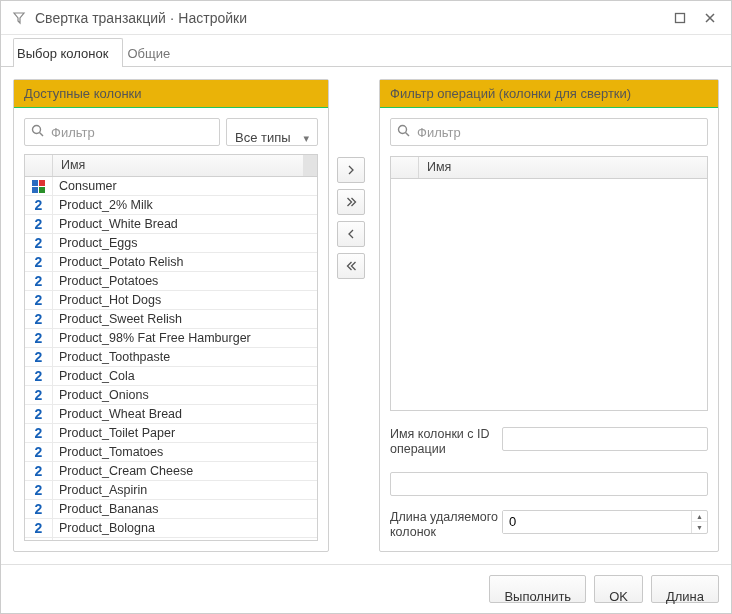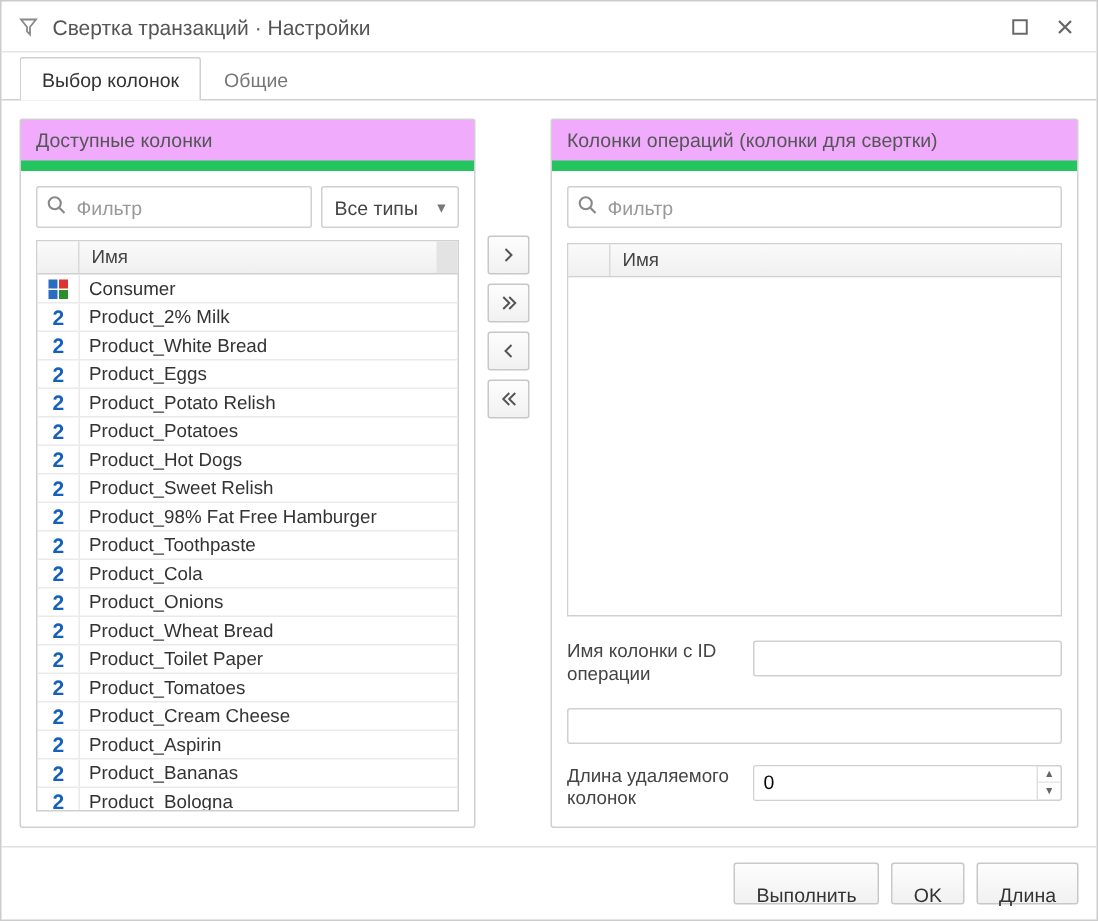--- a/index.html
+++ b/index.html
@@ -40,21 +40,21 @@
   }
   .tabs {
     display: flex;
     padding: 0 12px;
     gap: 0;
     border-bottom: 1px solid #d0d0d0;
     height: 32px;
     align-items: flex-end;
   }
   .tab {
-    padding: 7px 14px 6px 14px;
+    padding: 7px 14px 6px 3px;
     border: 1px solid transparent;
     border-bottom: none;
     color: #777;
     cursor: pointer;
     font-size: 13px;
     position: relative;
     top: 1px;
   }
   .tab.active {
     border-color: #d0d0d0;
@@ -72,23 +72,23 @@
   .panel {
     border: 1px solid #d0d0d0;
     border-radius: 2px;
     display: flex;
     flex-direction: column;
     min-height: 0;
   }
   .panel-left { flex: 1 1 0; }
   .panel-right { flex: 1 1 0; }
   .panel-header {
-    background: #f0abfc;
+    background: #eab308;
     padding: 6px 10px;
-    border-bottom: 7px solid #22c55e;
+    border-bottom: 1px solid #22c55e;
     color: #555;
     font-size: 13px;
   }
   .panel-body {
     padding: 10px;
     display: flex;
     flex-direction: column;
     gap: 8px;
     flex: 1;
     min-height: 0;
@@ -113,21 +113,21 @@
   .filter-input input::placeholder { color: #999; }
   .filter-input .search-ic {
     position: absolute; left: 7px; top: 50%; transform: translateY(-50%);
     color: #888; pointer-events: none;
   }
   .type-select {
     width: 92px;
     height: 28px;
     border: 1px solid #d0d0d0;
     border-radius: 2px;
-    display: inline-flex; align-items: center; justify-content: space-between;
+    display: inline-flex; align-items: flex-end; justify-content: space-between;
     padding: 0 8px; font-size: 13px; color: #444; cursor: pointer;
     background: #fff;
   }
   .type-select .chev { color: #777; font-size: 11px; }
   .table {
     border: 1px solid #d0d0d0;
     flex: 1;
     min-height: 0;
     display: flex;
     flex-direction: column;
@@ -227,21 +227,21 @@
   .right-table-wrap { flex: 1; min-height: 0; display: flex; }
   .form-rows {
     display: flex;
     flex-direction: column;
     gap: 14px;
     padding-top: 6px;
   }
   .form-row {
     display: flex;
     align-items: flex-start;
-    gap: 14px;
+    gap: 2px;
   }
   .form-label {
     width: 110px;
     font-size: 12.5px;
     color: #444;
     line-height: 1.25;
   }
   .form-field {
     flex: 1;
   }
@@ -494,21 +494,21 @@
           </svg>
       </div>
       <div class="mv-btn">
         <svg width="11" height="10" viewBox="0 0 11 10">
             <path d="M9.5 1 L5.5 5 L9.5 9 M5.5 1 L1.5 5 L5.5 9" fill="none" stroke="#555" stroke-width="1.3"></path>
           </svg>
       </div>
     </div>
 
     <div class="panel panel-right">
-      <div class="panel-header">Колонки операций (колонки для свертки)</div>
+      <div class="panel-header">Фильтр операций (колонки для свертки)</div>
       <div class="panel-body">
         <div class="right-inner">
           <div class="filter-row">
             <div class="filter-input">
               <span class="search-ic">
                 <svg width="13" height="13" viewBox="0 0 13 13">
                     <circle cx="5.5" cy="5.5" r="4" fill="none" stroke="#888" stroke-width="1.4"></circle>
                     <line x1="8.5" y1="8.5" x2="12" y2="12" stroke="#888" stroke-width="1.4"></line>
                   </svg>
               </span>

